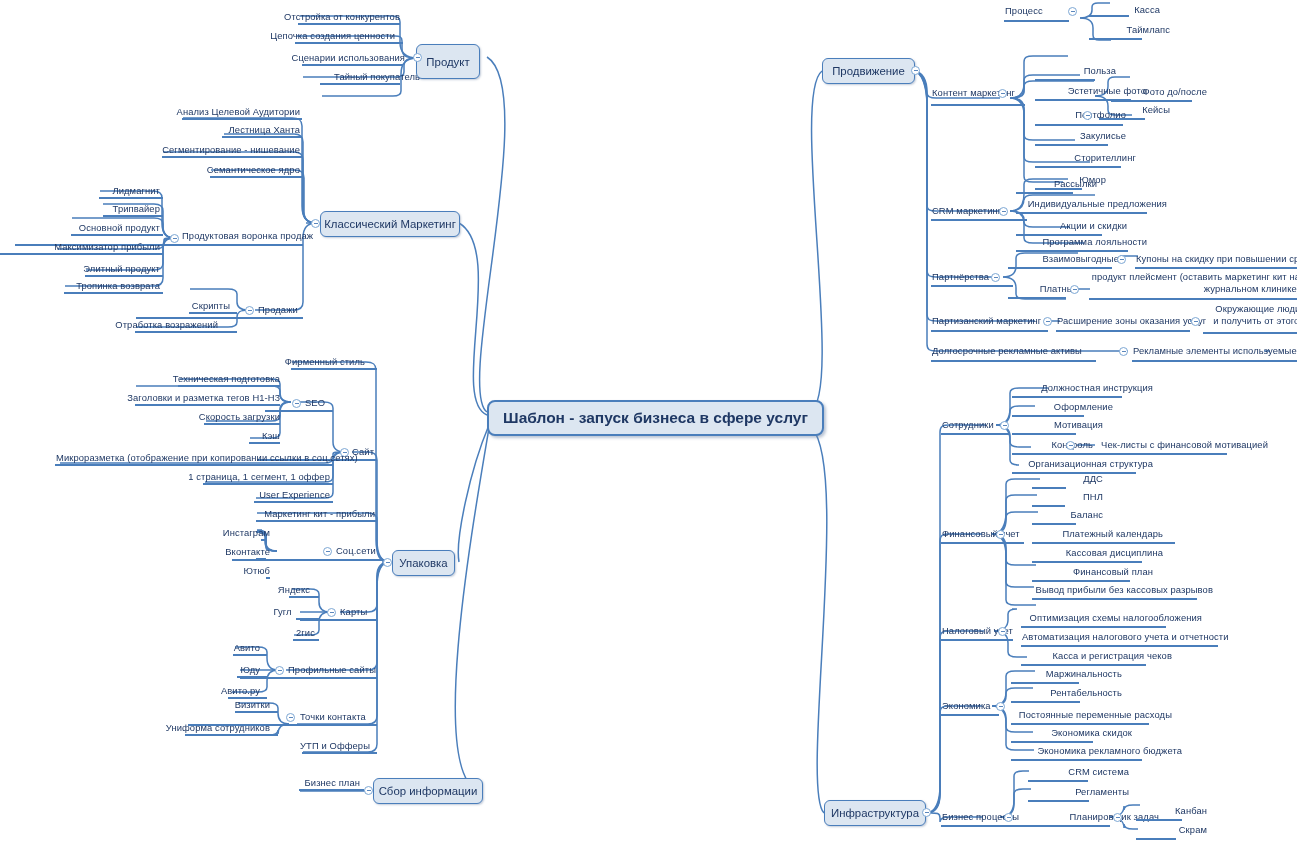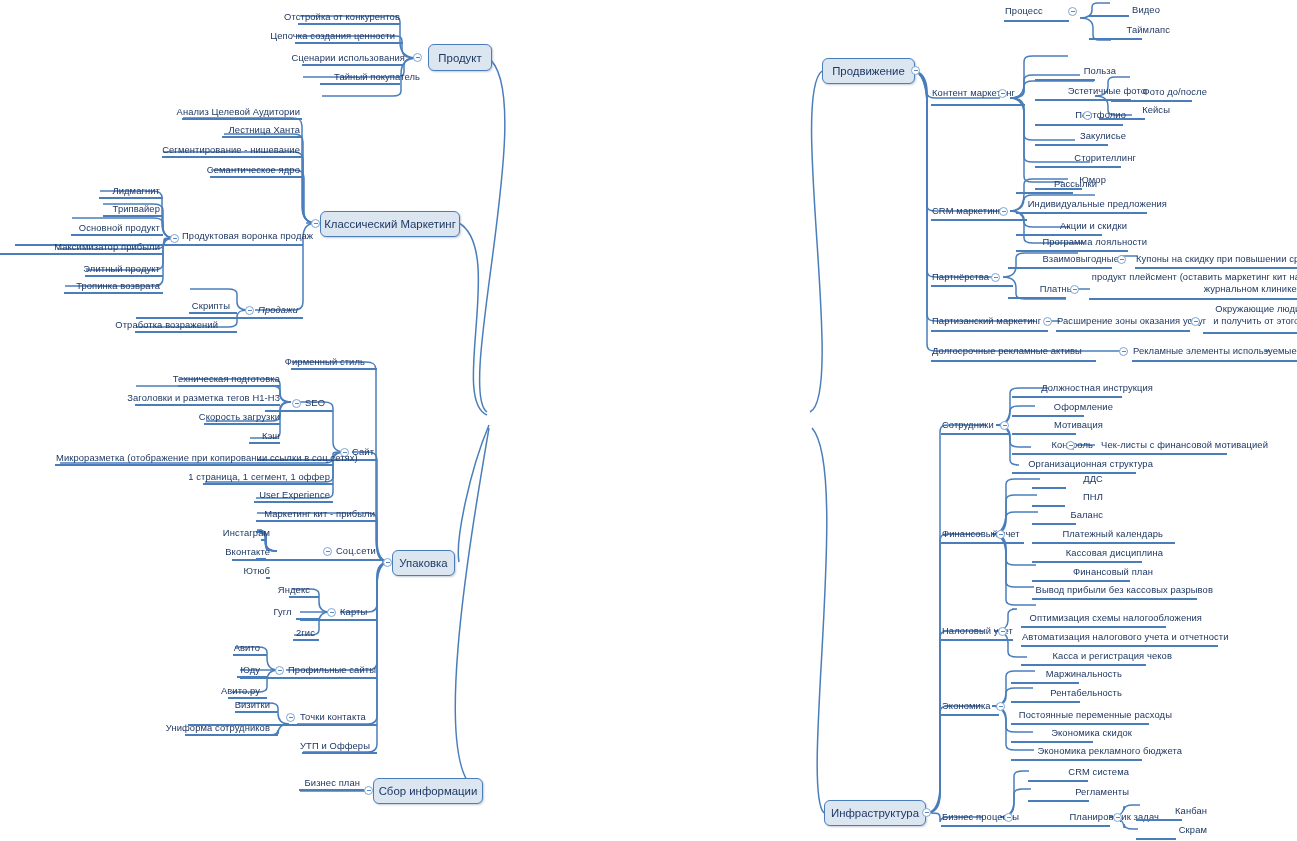--- a/index.html
+++ b/index.html
@@ -199,22 +199,25 @@
       <path d="M992,706 C1002,706 1006,714 1006,722 L1006,745 C1006,749 1009,750 1015,750 L1034,750"></path>
 
       <path d="M1000,817 C1010,817 1014,810 1014,800 L1014,776 C1014,772 1017,771 1023,771 L1029,771"></path>
       <path d="M1000,817 C1010,817 1014,812 1014,804 L1014,794 C1014,790 1017,789 1023,789 L1031,789"></path>
       <path d="M1000,817 L1008,817"></path>
       <path d="M1110,817 C1120,817 1124,812 1124,806 L1124,810 C1124,806 1127,805 1133,805 L1140,805"></path>
       <path d="M1110,817 C1120,817 1124,822 1124,828 L1124,824 C1124,828 1127,829 1133,829 L1138,829"></path>
     </g>
   </svg>
 
-
-  <div class="box lvl1" style="left:428px;top:44px;width:64px;height:27px;">
+  <div class="box center" style="left:487px;top:400px;width:337px;height:36px;">
+    <span>Шаблон - запуск бизнеса в сфере услуг</span>
+  </div>
+
+  <div class="box lvl1" style="left:416px;top:44px;width:64px;height:35px;">
     <span>Продукт</span>
   </div>
   <div class="cc" style="left:413px;top:53px;"></div>
 
   <div class="box lvl1" style="left:320px;top:211px;width:140px;height:26px;">
     <span>Классический Маркетинг</span>
   </div>
   <div class="cc" style="left:311px;top:219px;"></div>
 
   <div class="box lvl1" style="left:392px;top:550px;width:63px;height:26px;">
@@ -258,21 +261,21 @@
   <div class="t l" style="left:85px;top:144px;width:215px;">Сегментирование - нишевание</div>
   <div class="ul" style="left:162px;top:156px;width:140px;"></div>
 
   <div class="t l" style="left:105px;top:164px;width:195px;">Семантическое ядро</div>
   <div class="ul" style="left:210px;top:176px;width:92px;"></div>
 
   <div class="t r" style="left:182px;top:230px;width:200px;">Продуктовая воронка продаж</div>
   <div class="ul" style="left:15px;top:244px;width:288px;"></div>
   <div class="cc" style="left:170px;top:234px;"></div>
 
-  <div class="t r" style="left:258px;top:304px;width:120px;font-style:italic;">Продажи</div>
+  <div class="t r" style="left:258px;top:304px;width:120px;">Продажи</div>
   <div class="ul" style="left:136px;top:317px;width:167px;"></div>
   <div class="cc" style="left:245px;top:306px;"></div>
 
   <div class="t l" style="left:20px;top:185px;width:140px;">Лидмагнит</div>
   <div class="ul" style="left:99px;top:197px;width:64px;"></div>
 
   <div class="t l" style="left:20px;top:203px;width:140px;">Трипвайер</div>
   <div class="ul" style="left:103px;top:215px;width:60px;"></div>
 
   <div class="t l" style="left:10px;top:222px;width:150px;">Основной продукт</div>
@@ -430,21 +433,21 @@
 
   <div class="t l" style="left:1036px;top:130px;width:90px;">Закулисье</div>
   <div class="ul" style="left:1035px;top:144px;width:73px;"></div>
 
   <div class="t l" style="left:1036px;top:152px;width:100px;">Сторителлинг</div>
   <div class="ul" style="left:1035px;top:166px;width:86px;"></div>
 
   <div class="t l" style="left:1036px;top:174px;width:70px;">Юмор</div>
   <div class="ul" style="left:1035px;top:188px;width:47px;"></div>
 
-  <div class="t l" style="left:1090px;top:4px;width:70px;">Видео</div>
+  <div class="t l" style="left:1090px;top:4px;width:70px;">Касса</div>
   <div class="ul" style="left:1089px;top:15px;width:40px;"></div>
 
   <div class="t l" style="left:1090px;top:24px;width:80px;">Таймлапс</div>
   <div class="ul" style="left:1089px;top:38px;width:53px;"></div>
 
   <div class="t l" style="left:1112px;top:86px;width:95px;">Фото до/после</div>
   <div class="ul" style="left:1111px;top:100px;width:81px;"></div>
 
   <div class="t l" style="left:1100px;top:104px;width:70px;">Кейсы</div>
   <div class="ul" style="left:1099px;top:118px;width:46px;"></div>

